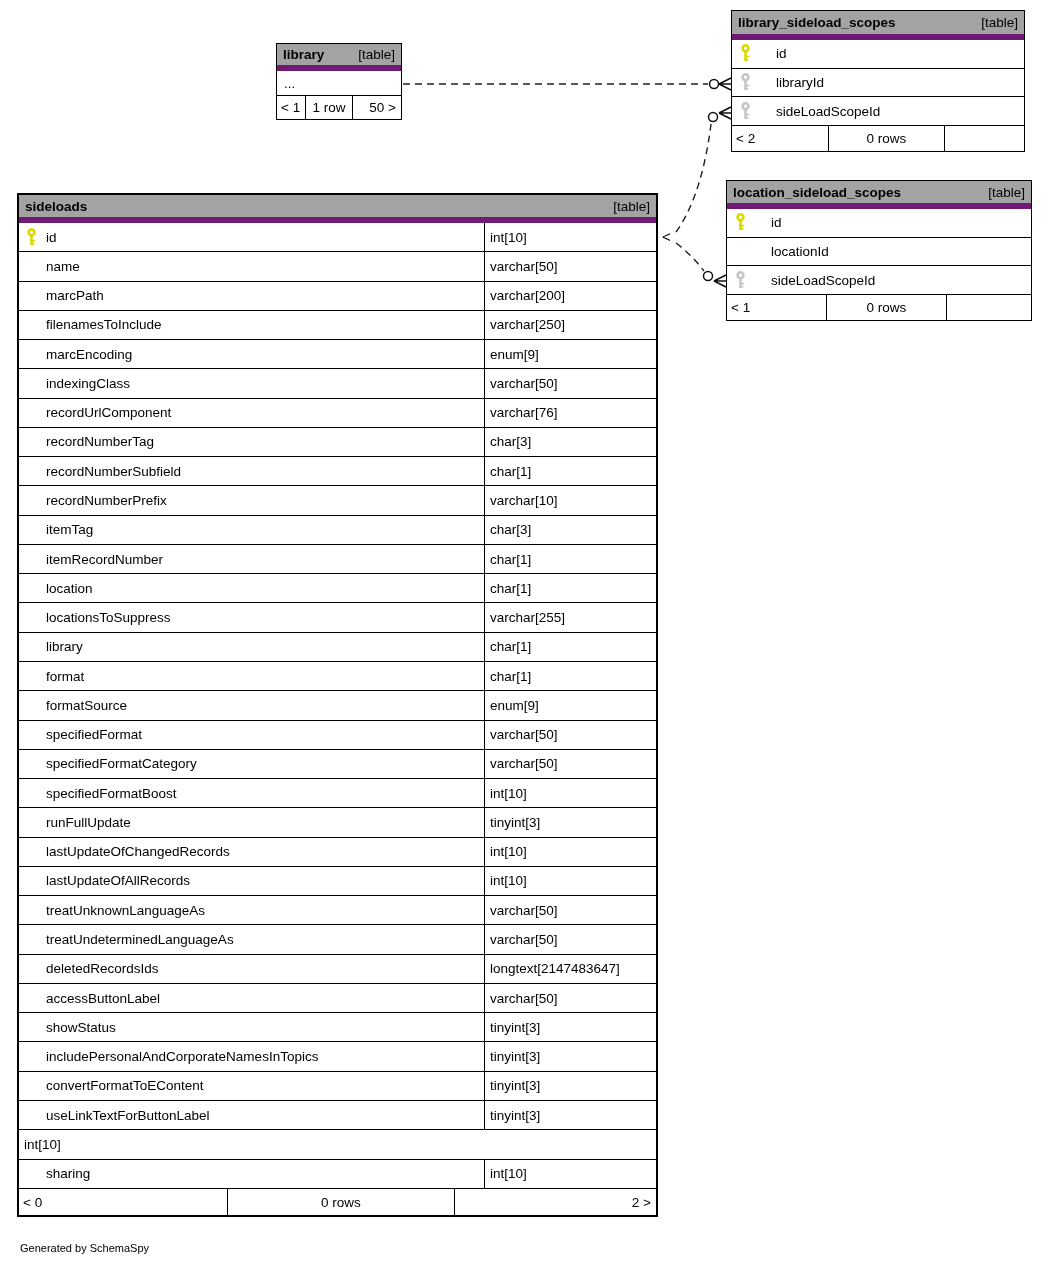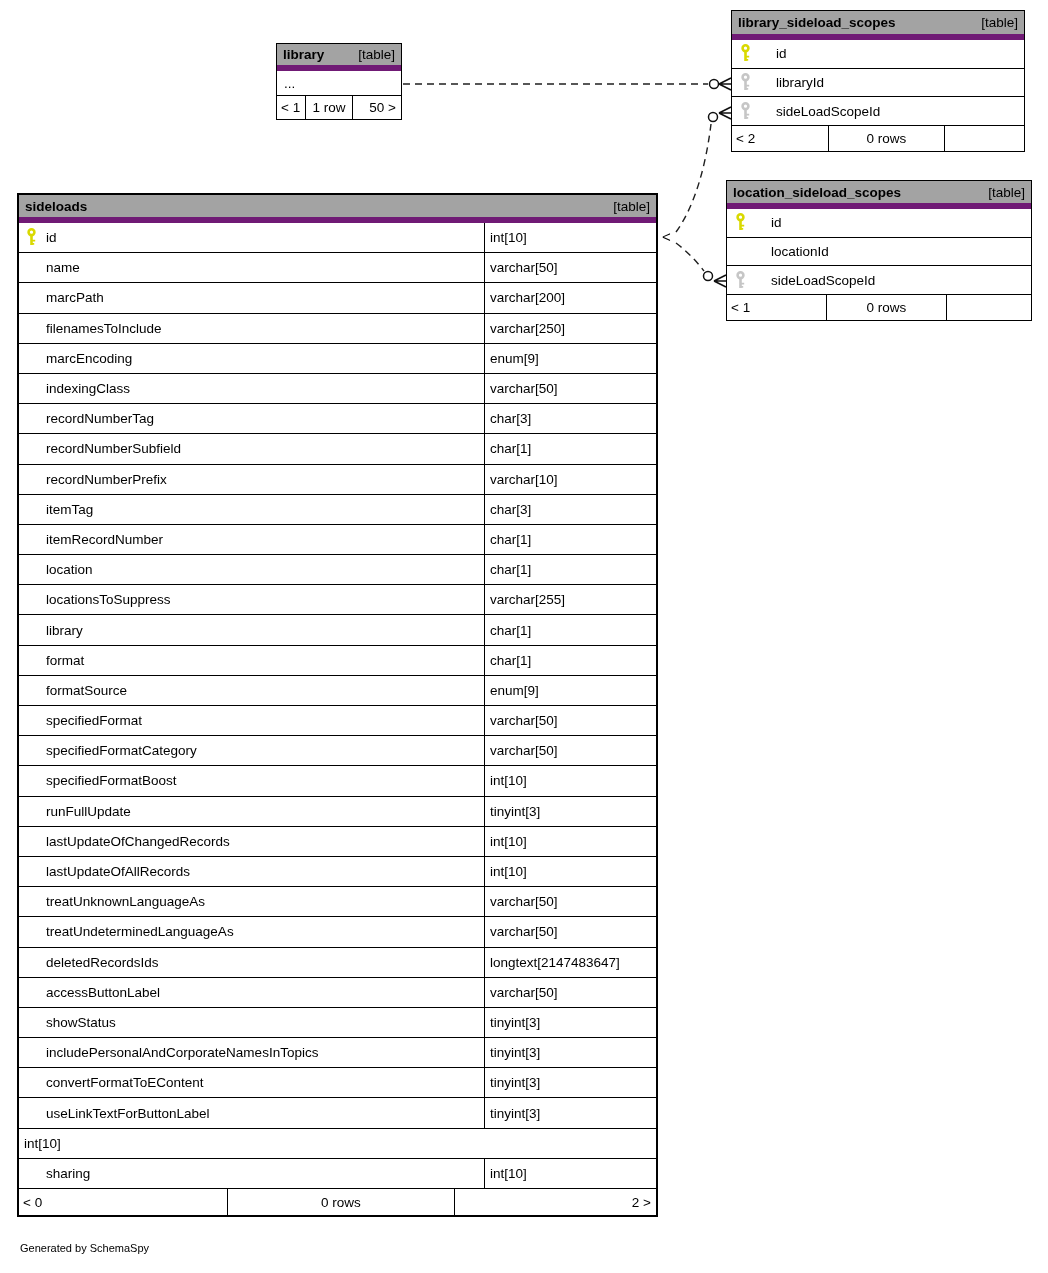--- a/index.html
+++ b/index.html
@@ -259,20 +259,27 @@
         <div class="tbl-row">
     <div class="name-wrap with-divider">
       <span class="icon-slot"></span>
       <span class="col-name">indexingClass</span>
     </div>
     <span class="col-type">varchar[50]</span>
   </div>
         <div class="tbl-row">
     <div class="name-wrap with-divider">
       <span class="icon-slot"></span>
+      <span class="col-name">recordUrlComponent</span>
+    </div>
+    <span class="col-type">varchar[76]</span>
+  </div>
+        <div class="tbl-row">
+    <div class="name-wrap with-divider">
+      <span class="icon-slot"></span>
       <span class="col-name">recordNumberTag</span>
     </div>
     <span class="col-type">char[3]</span>
   </div>
         <div class="tbl-row">
     <div class="name-wrap with-divider">
       <span class="icon-slot"></span>
       <span class="col-name">recordNumberSubfield</span>
     </div>
     <span class="col-type">char[1]</span>

